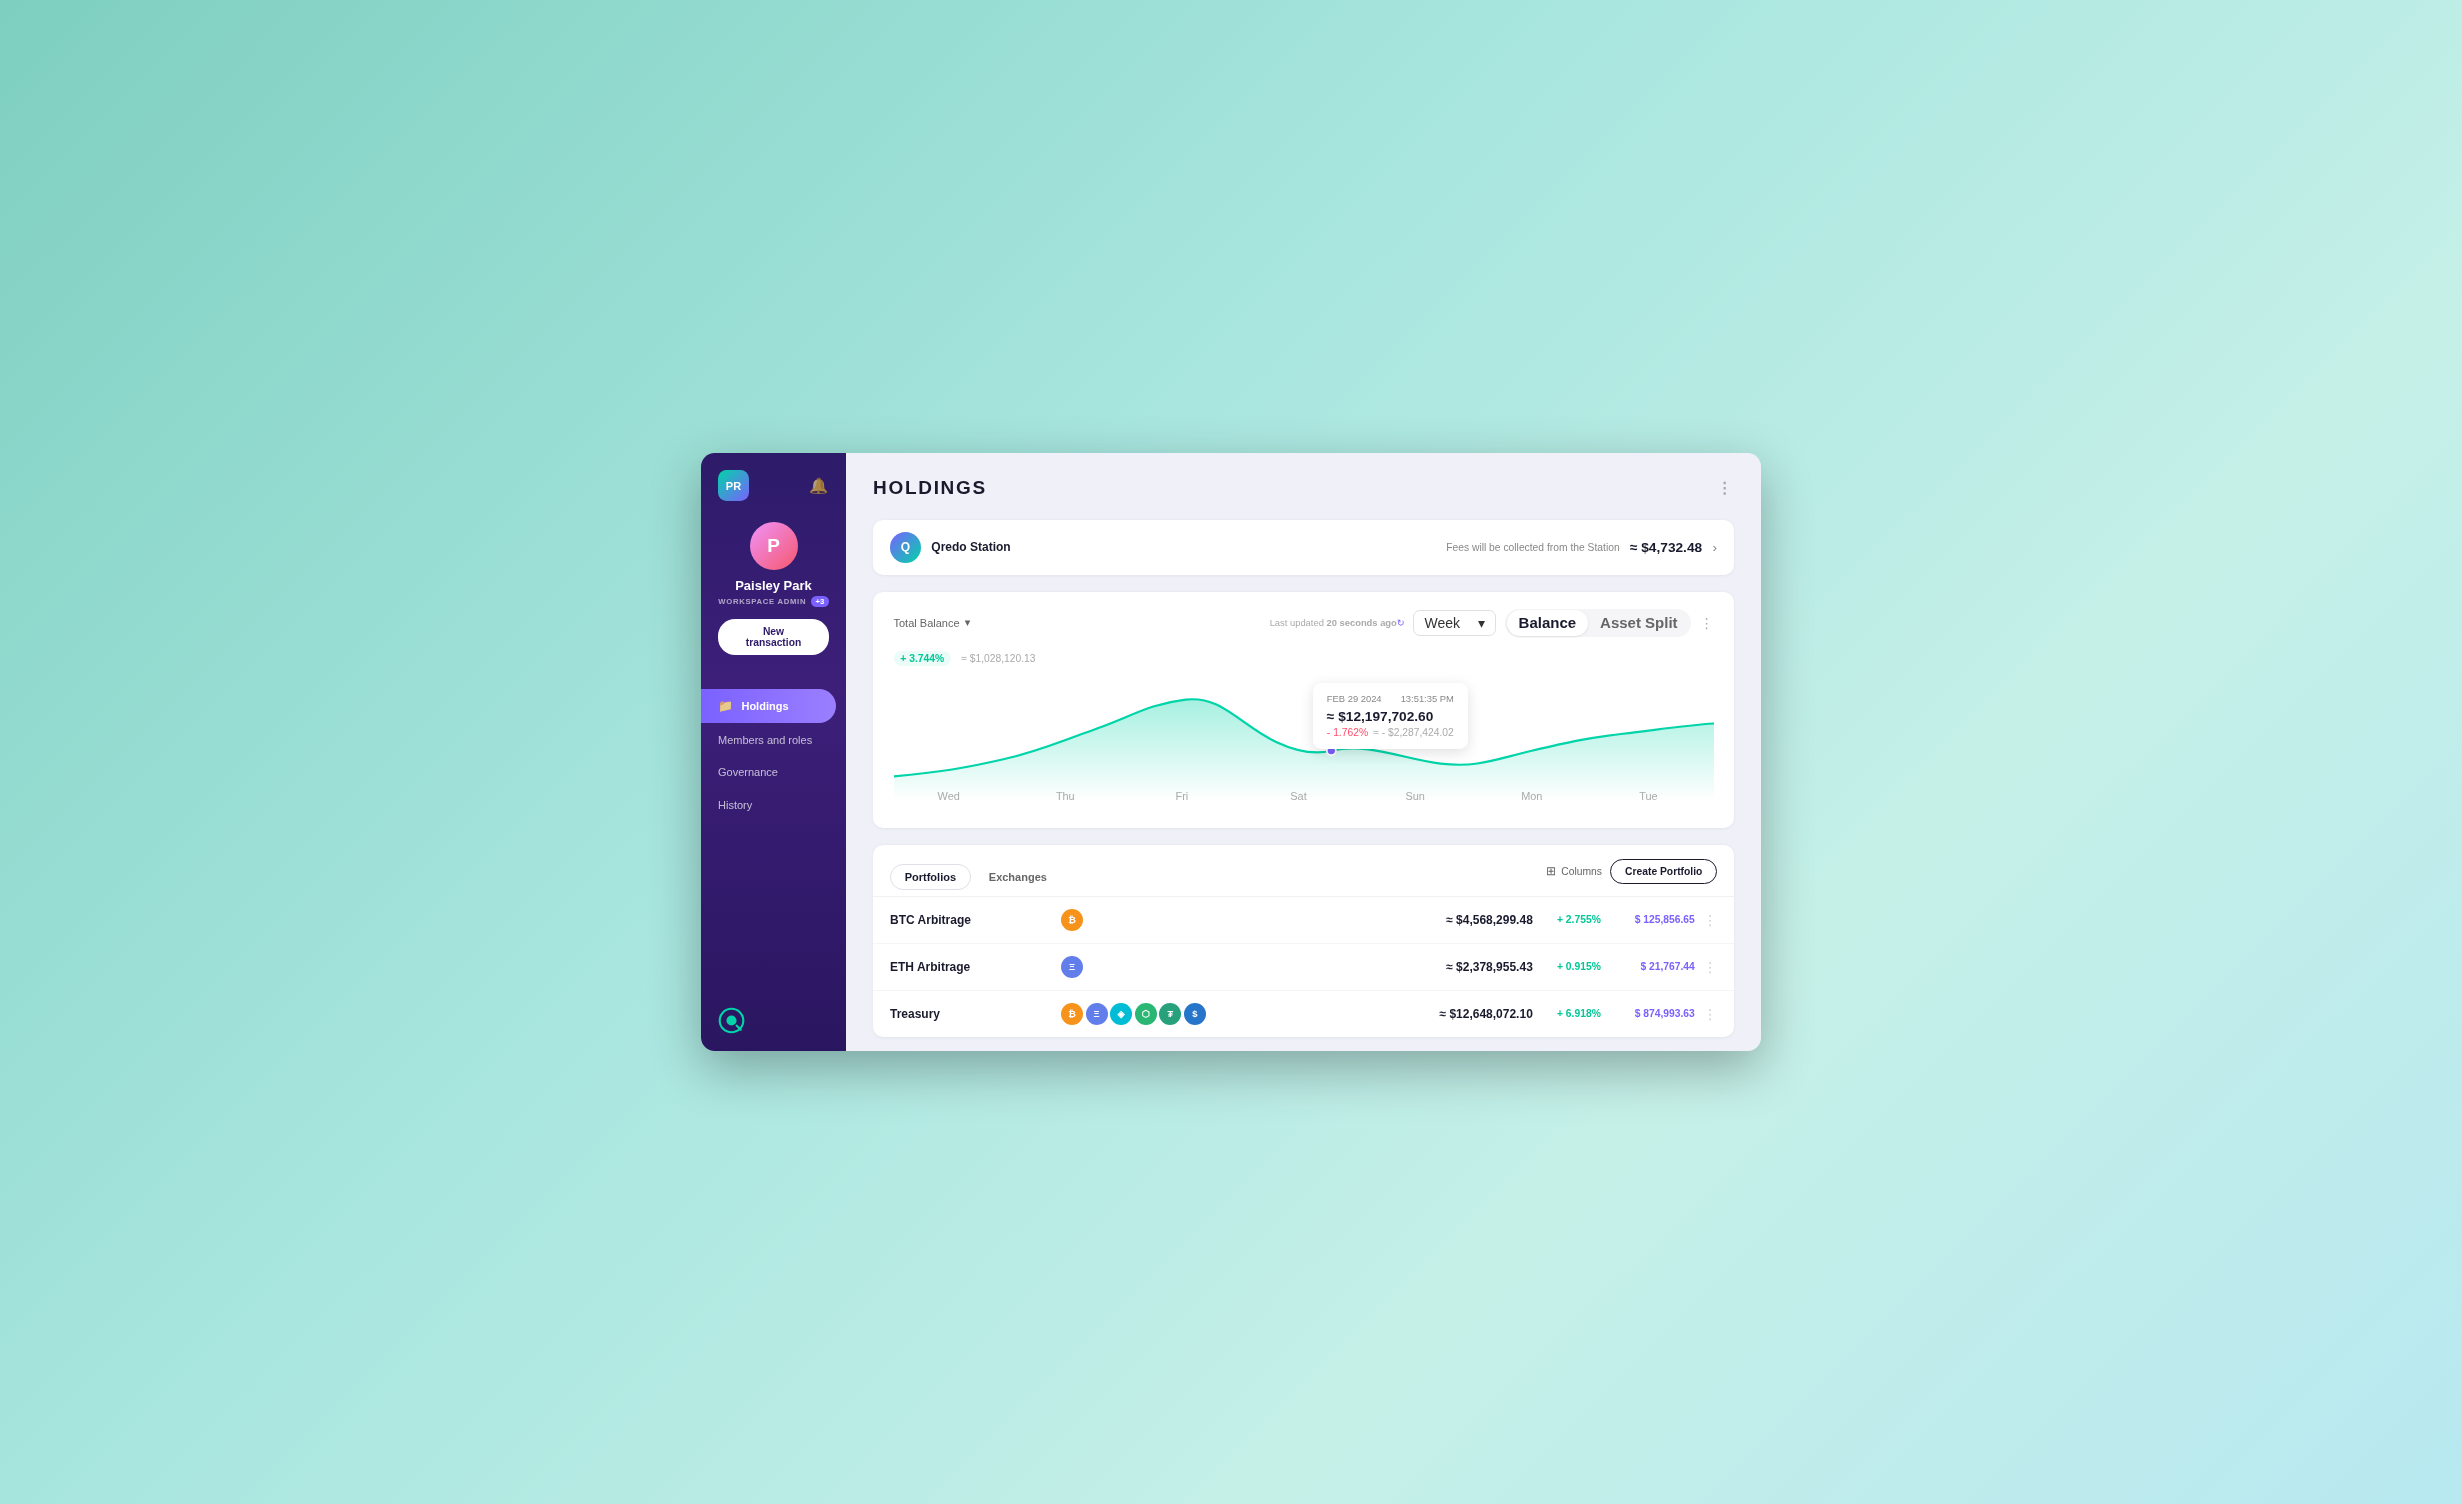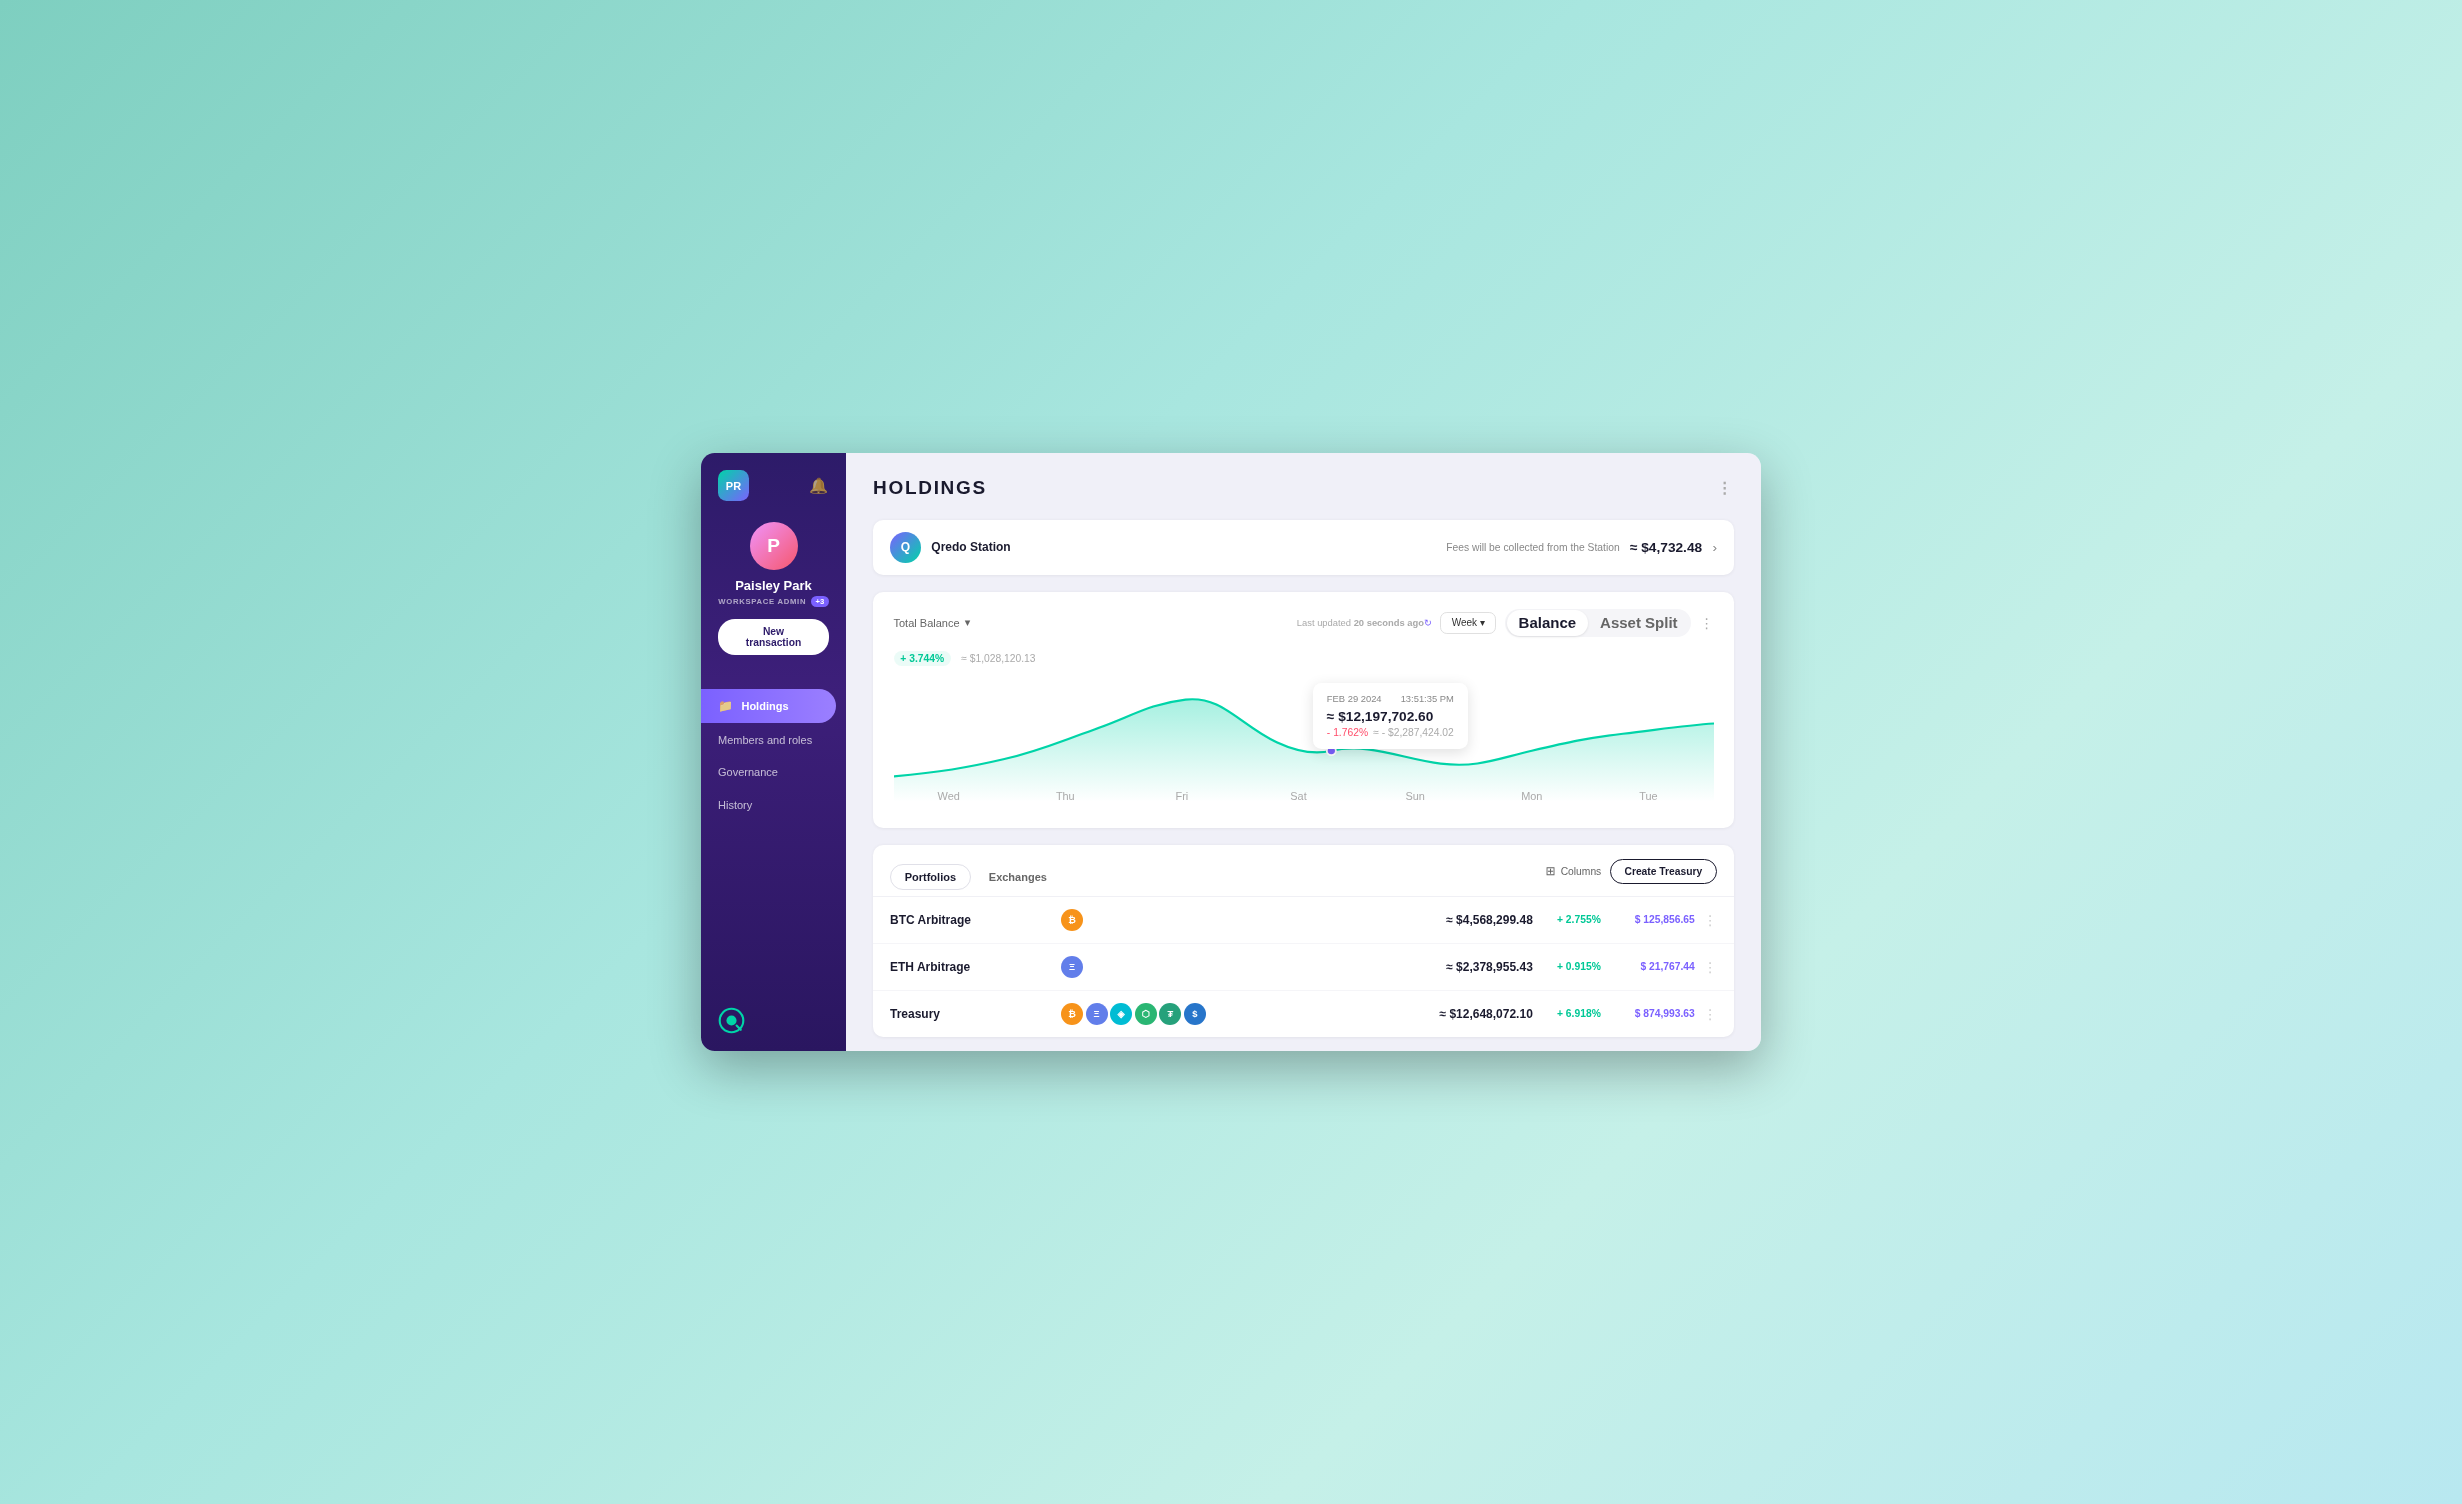--- a/index.html
+++ b/index.html
@@ -283,26 +283,26 @@
       gap: 0;
     }
     .refresh-icon {
       cursor: pointer;
       color: #7b61ff;
     }
     .week-selector {
       border: 0.9px solid #e0e0e0;
       border-radius: 6.8px;
       padding: 4.3px 10.3px;
-      font-size: 10px;
+      font-size: 14px;
       color: #333;
       cursor: pointer;
       display: flex;
       align-items: center;
-      gap: 3px;
+      gap: 18px;
     }
     .view-tabs {
       display: flex;
       background: #f5f5f8;
       border-radius: 17px;
       padding: 1.7px;
     }
     .view-tab {
       padding: 4.3px 12px;
       font-size: 15px;
@@ -612,21 +612,21 @@
         <div class="portfolio-tabs-bar">
           <div class="portfolio-tabs">
             <div class="portfolio-tab active">Portfolios</div>
             <div class="portfolio-tab">Exchanges</div>
           </div>
           <div class="portfolio-actions">
             <div class="columns-btn">
               <span style="font-size:12px;">⊞</span>
               <span>Columns</span>
             </div>
-            <button class="create-portfolio-btn">Create Treasury</button>
+            <button class="create-portfolio-btn">Create Portfolio</button>
           </div>
         </div>
 
         <div class="portfolio-row">
           <span class="portfolio-name">BTC Arbitrage</span>
           <div class="portfolio-icons">
             <div class="coin-icon" style="background:#f7931a;">₿</div>
           </div>
           <span class="portfolio-value">≈ $4,568,299.48</span>
           <span class="portfolio-change-pct positive">+ 2.755%</span>

